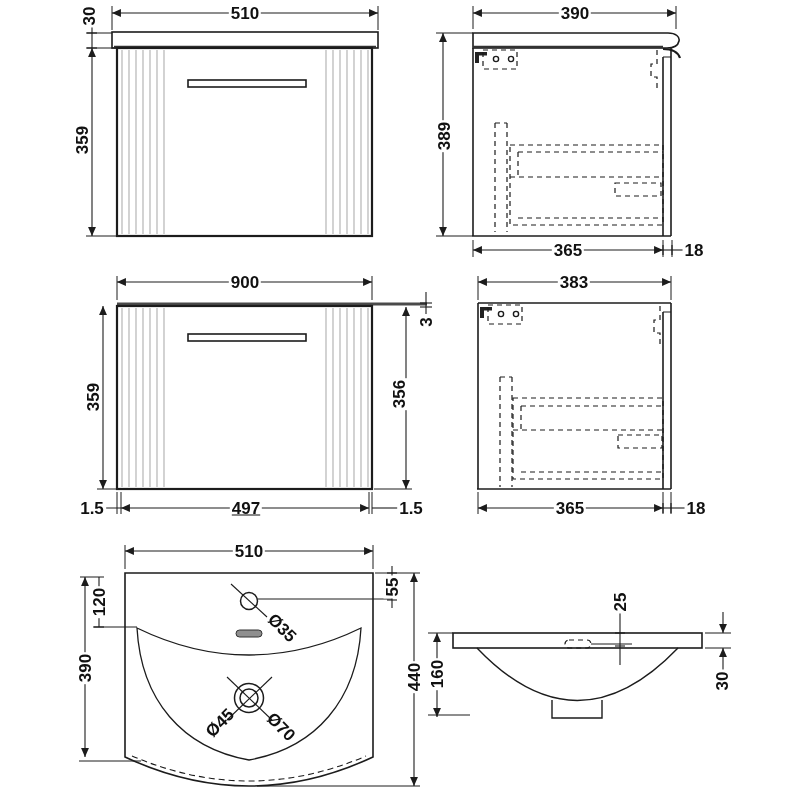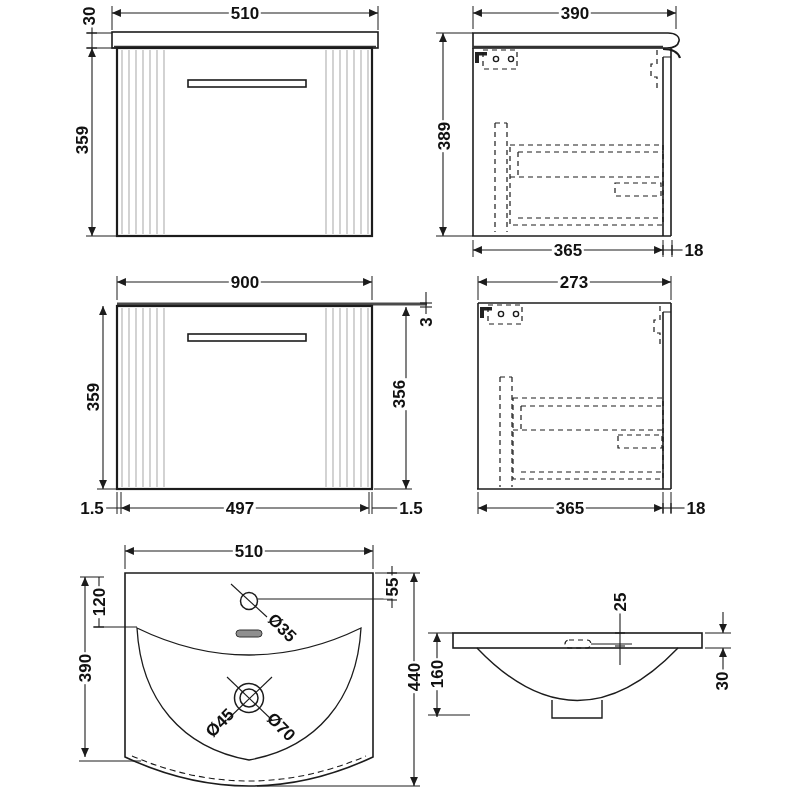--- a/index.html
+++ b/index.html
@@ -257,24 +257,24 @@
 <div class="lbl" style="left:575px;top:13px;">390</div>
 <div class="lbl v" style="left:444px;top:136px;">389</div>
 <div class="lbl" style="left:568px;top:250px;">365</div>
 <div class="lbl" style="left:694px;top:250px;">18</div>
 
 <div class="lbl" style="left:245px;top:282px;">900</div>
 <div class="lbl v" style="left:93px;top:397px;">359</div>
 <div class="lbl v" style="left:426px;top:322px;">3</div>
 <div class="lbl v" style="left:399px;top:394px;">356</div>
 <div class="lbl" style="left:92px;top:508px;">1.5</div>
-<div class="lbl" style="left:240px;top:508px;">497</div>
+<div class="lbl" style="left:246px;top:508px;text-decoration:underline;">497</div>
 <div class="lbl" style="left:411px;top:508px;">1.5</div>
 
-<div class="lbl" style="left:574px;top:282px;">273</div>
+<div class="lbl" style="left:574px;top:282px;">383</div>
 <div class="lbl" style="left:570px;top:508px;">365</div>
 <div class="lbl" style="left:696px;top:508px;">18</div>
 
 <div class="lbl" style="left:249px;top:551px;">510</div>
 <div class="lbl v" style="left:99px;top:602px;">120</div>
 <div class="lbl v" style="left:85px;top:668px;">390</div>
 <div class="lbl v" style="left:392px;top:587px;">55</div>
 <div class="lbl v" style="left:414px;top:677px;">440</div>
 <div class="lbl d45" style="left:282px;top:628px;">Ø35</div>
 <div class="lbl dm45" style="left:220px;top:723px;">Ø45</div>

